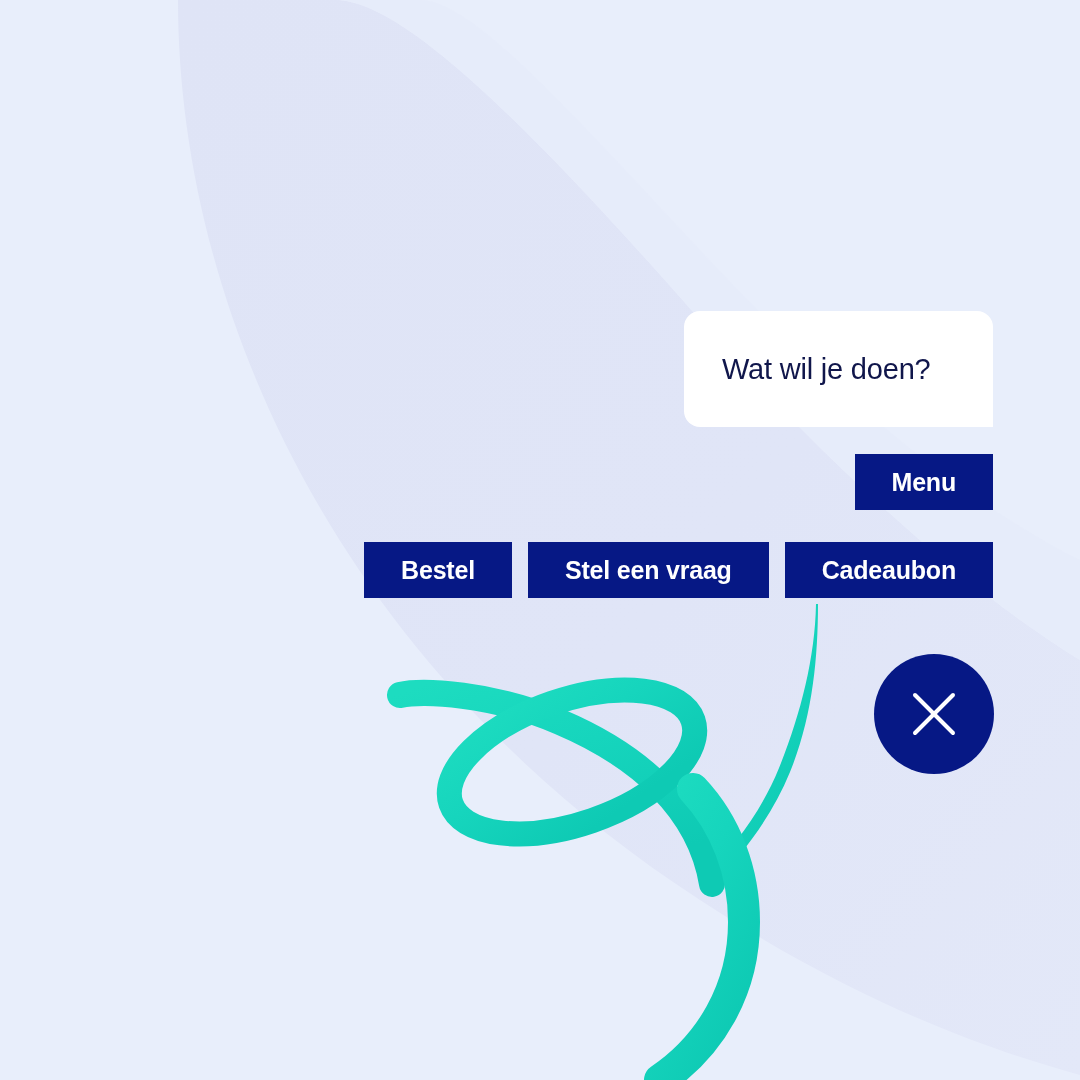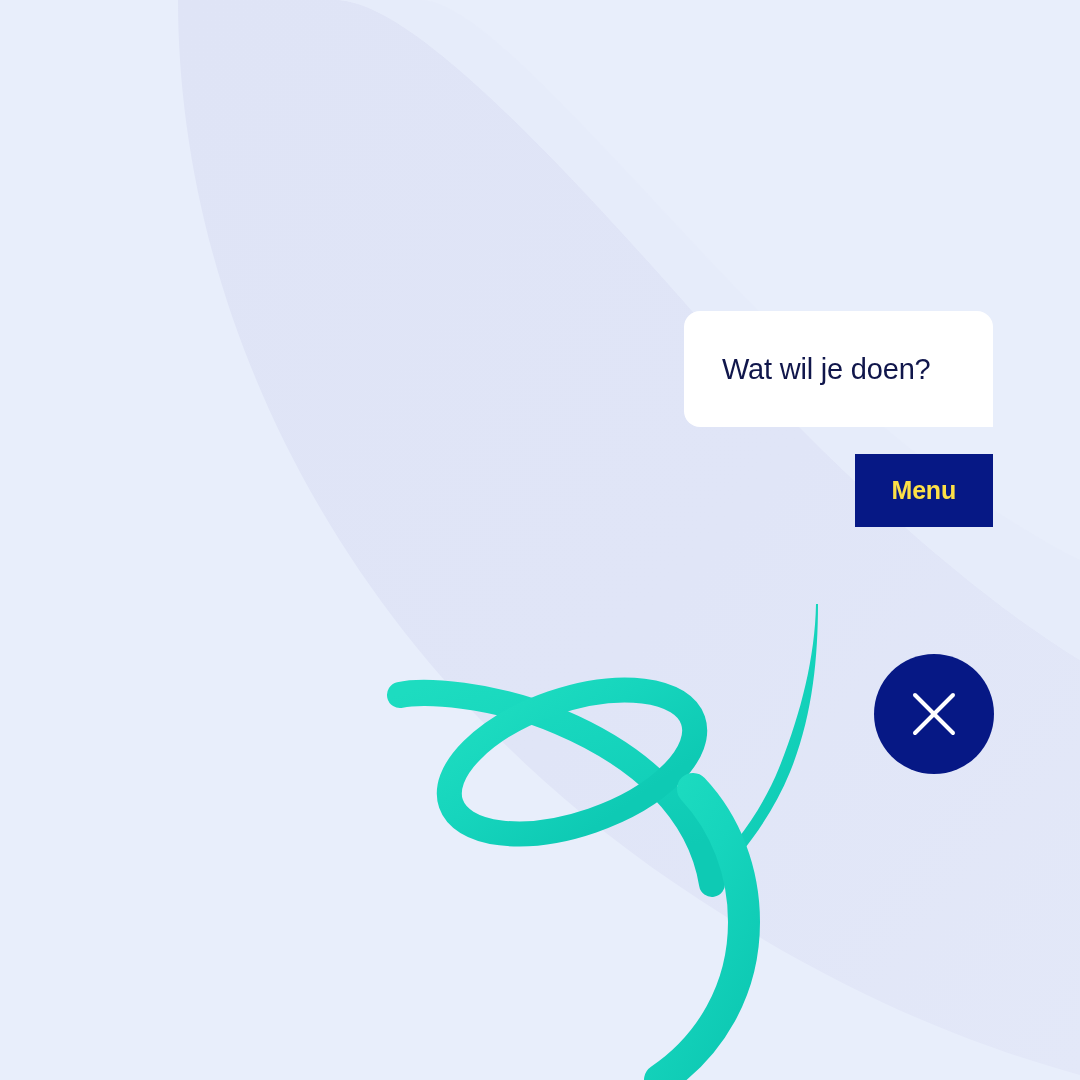--- a/index.html
+++ b/index.html
@@ -60,24 +60,24 @@
     display: flex;
     gap: 16px;
     justify-content: flex-end;
     align-items: flex-start;
   }
   .qr-row-1 { left: 0; top: 454px; width: 993px; }
   .qr-row-2 { left: 0; top: 542px; width: 993px; }
 
   .qr-btn {
     background: #061885;
-    color: #fde047;
+    color: #ffffff;
     border: none;
     border-radius: 0;
-    height: 73px;
+    height: 56px;
     padding: 0 37px;
     font-family: "Liberation Sans", sans-serif;
     font-size: 25px;
     font-weight: 700;
     letter-spacing: -0.2px;
     white-space: nowrap;
     cursor: pointer;
     display: inline-flex;
     align-items: center;
     justify-content: center;
@@ -165,20 +165,25 @@
   </svg>
 
   <div class="bubble">
     <span class="bubble-text">Wat wil je doen?</span>
   </div>
 
   <div class="qr-row qr-row-1">
     <button class="qr-btn">Menu</button>
   </div>
 
+  <div class="qr-row qr-row-2">
+    <button class="qr-btn">Bestel</button>
+    <button class="qr-btn">Stel een vraag</button>
+    <button class="qr-btn">Cadeaubon</button>
+  </div>
 
   <button class="close-btn">
     <svg width="52" height="52" viewBox="0 0 52 52">
       <line x1="7" y1="7" x2="45" y2="45" stroke="#ffffff" stroke-width="4" stroke-linecap="round"></line>
       <line x1="45" y1="7" x2="7" y2="45" stroke="#ffffff" stroke-width="4" stroke-linecap="round"></line>
     </svg>
   </button>
 
 </div>
 

